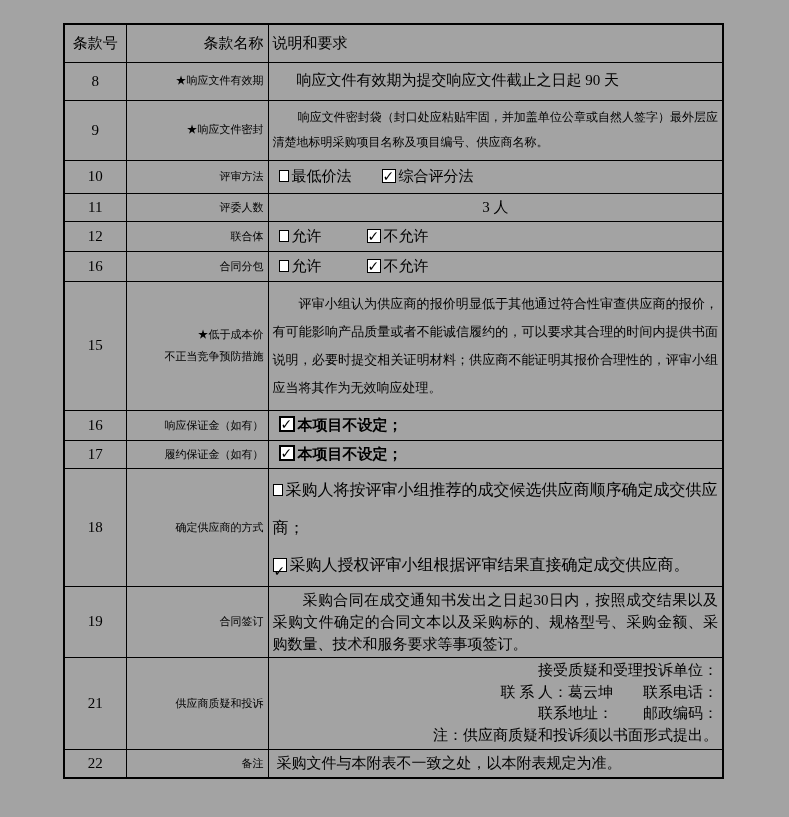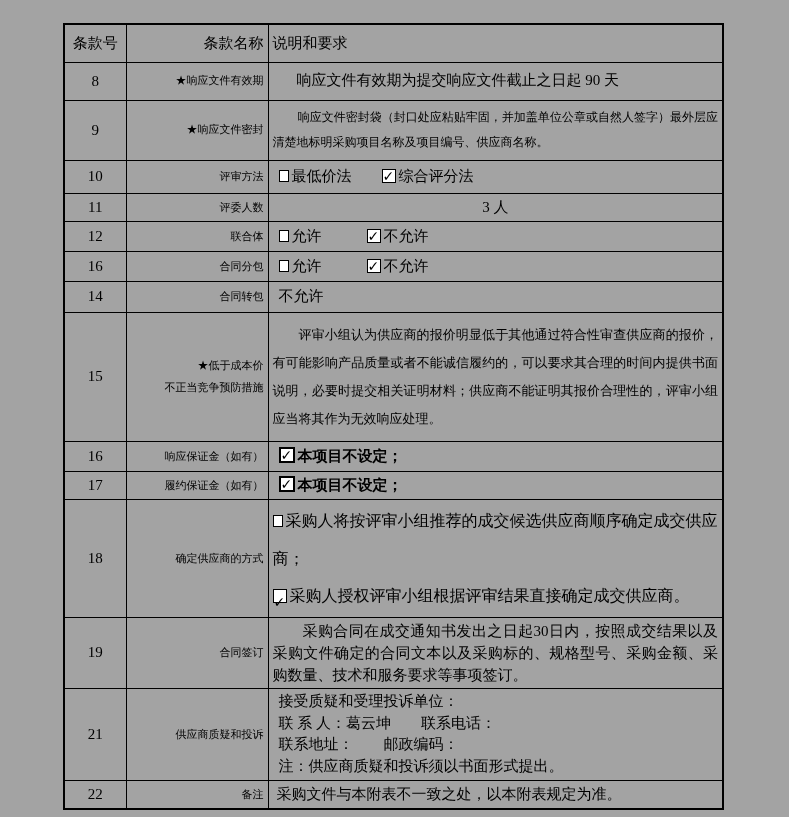--- a/index.html
+++ b/index.html
@@ -46,21 +46,21 @@
   .r10 .c-content,.r12 .c-content,.r13 .c-content,.r14 .c-content{padding-left:10px;}
   .r11 .c-content{text-align:center;}
   .r15 .line{font-size:13px;line-height:2.16;text-align:justify;text-indent:2em;}
   .r15 .c-name div{line-height:1.95;}
   .r16 .c-content,.r17 .c-content{font-weight:bold;padding-left:10px;}
   .r16 .cb,.r17 .cb{border-width:2px;}
   .r16 .cb.checked::after,.r17 .cb.checked::after{font-weight:900;}
   .r18 .line{font-size:16px;line-height:2.35;}
   .r19 .line{line-height:1.47;text-align:justify;text-indent:2em;}
   .r20 .c-content{padding-left:12px;}
-  .r21 .line{line-height:1.45;}
+  .r21 .line{line-height:1.45;text-align:right;}
   .r21 .c-content{padding-left:10px;}
   .r22 .c-content{padding-left:8px;}
 
   
   .cb{
     display:inline-block;
     width:8px;height:10px;
     border:1px solid #000000;
     margin-right:3px;
     vertical-align:-1px;
@@ -143,29 +143,20 @@
         </tr>
         <tr class="r13">
           <td class="c-no">16</td>
           <td class="c-name">
             <div>合同分包</div>
           </td>
           <td class="c-content">
             <div class="line"><span class="cb"></span><span>允许　　　</span><span class="cb checked"></span><span>不允许</span></div>
           </td>
         </tr>
-        <tr class="r14">
-          <td class="c-no">14</td>
-          <td class="c-name">
-            <div>合同转包</div>
-          </td>
-          <td class="c-content">
-            <div class="line"><span>不允许</span></div>
-          </td>
-        </tr>
         <tr class="r15">
           <td class="c-no">15</td>
           <td class="c-name">
             <div>★低于成本价</div>
             <div>不正当竞争预防措施</div>
           </td>
           <td class="c-content">
             <div class="line"><span>评审小组认为供应商的报价明显低于其他通过符合性审查供应商的报价，有可能影响产品质量或者不能诚信履约的，可以要求其合理的时间内提供书面说明，必要时提交相关证明材料；供应商不能证明其报价合理性的，评审小组应当将其作为无效响应处理。</span></div>
           </td>
         </tr>

